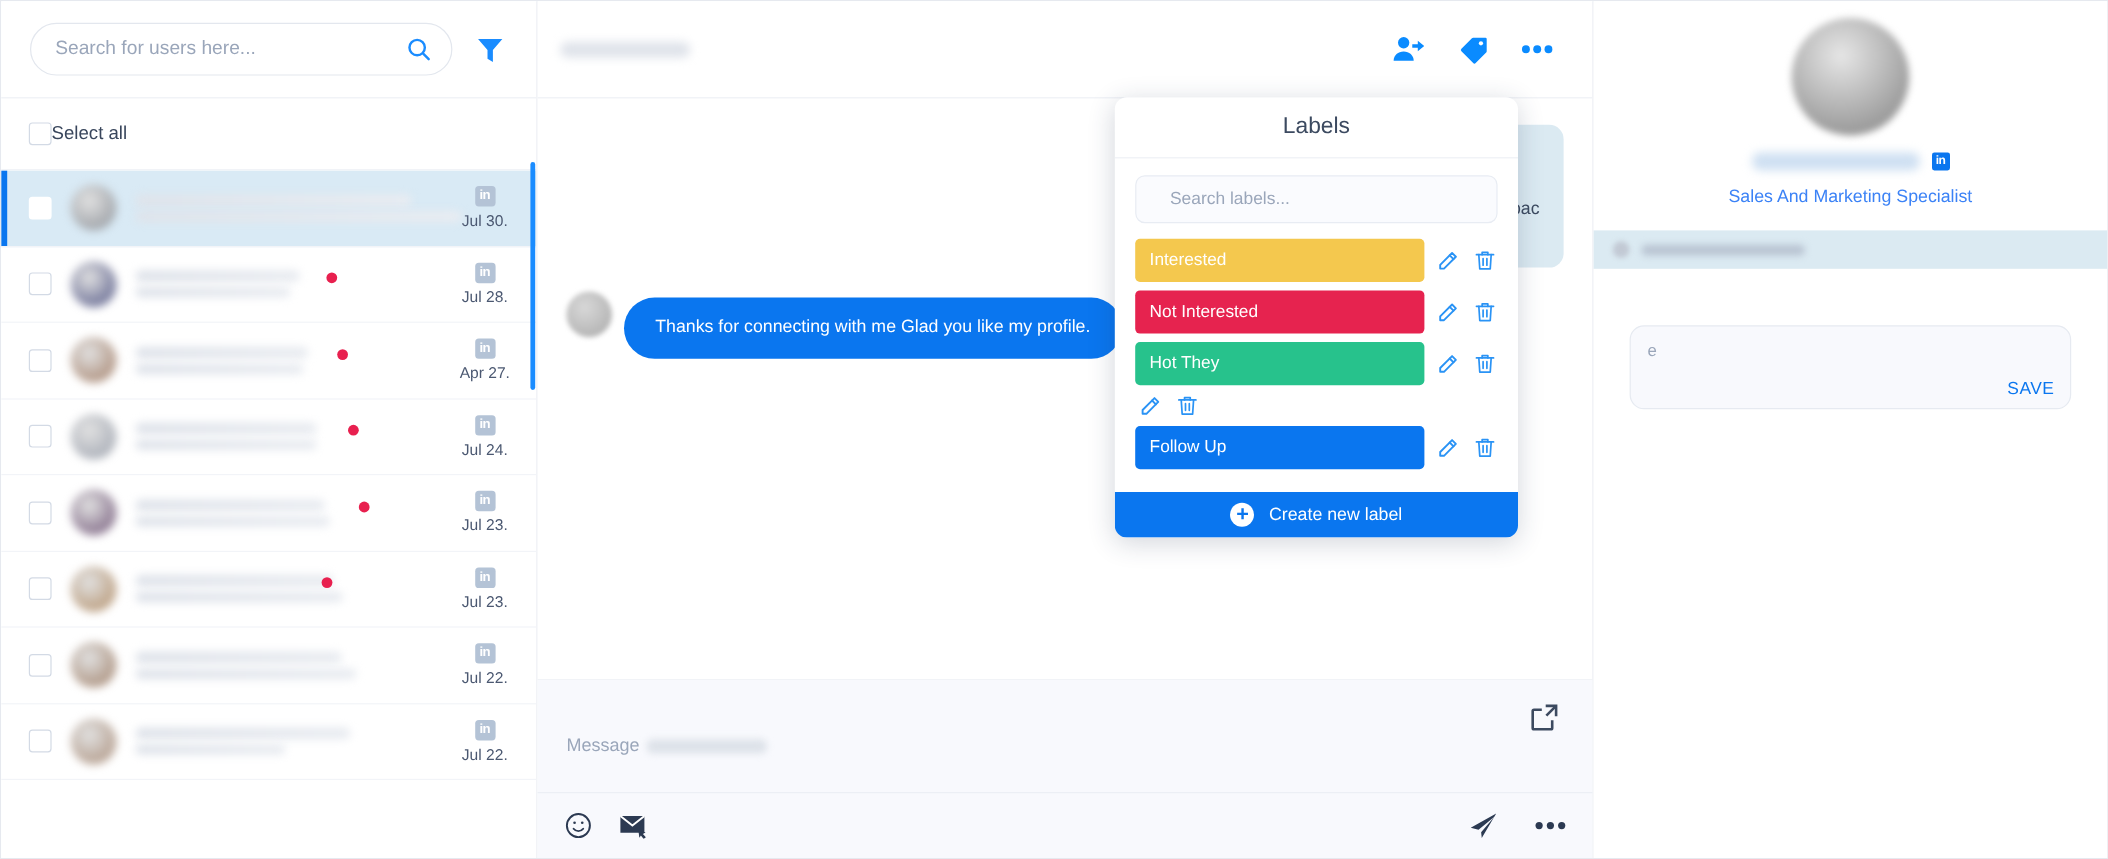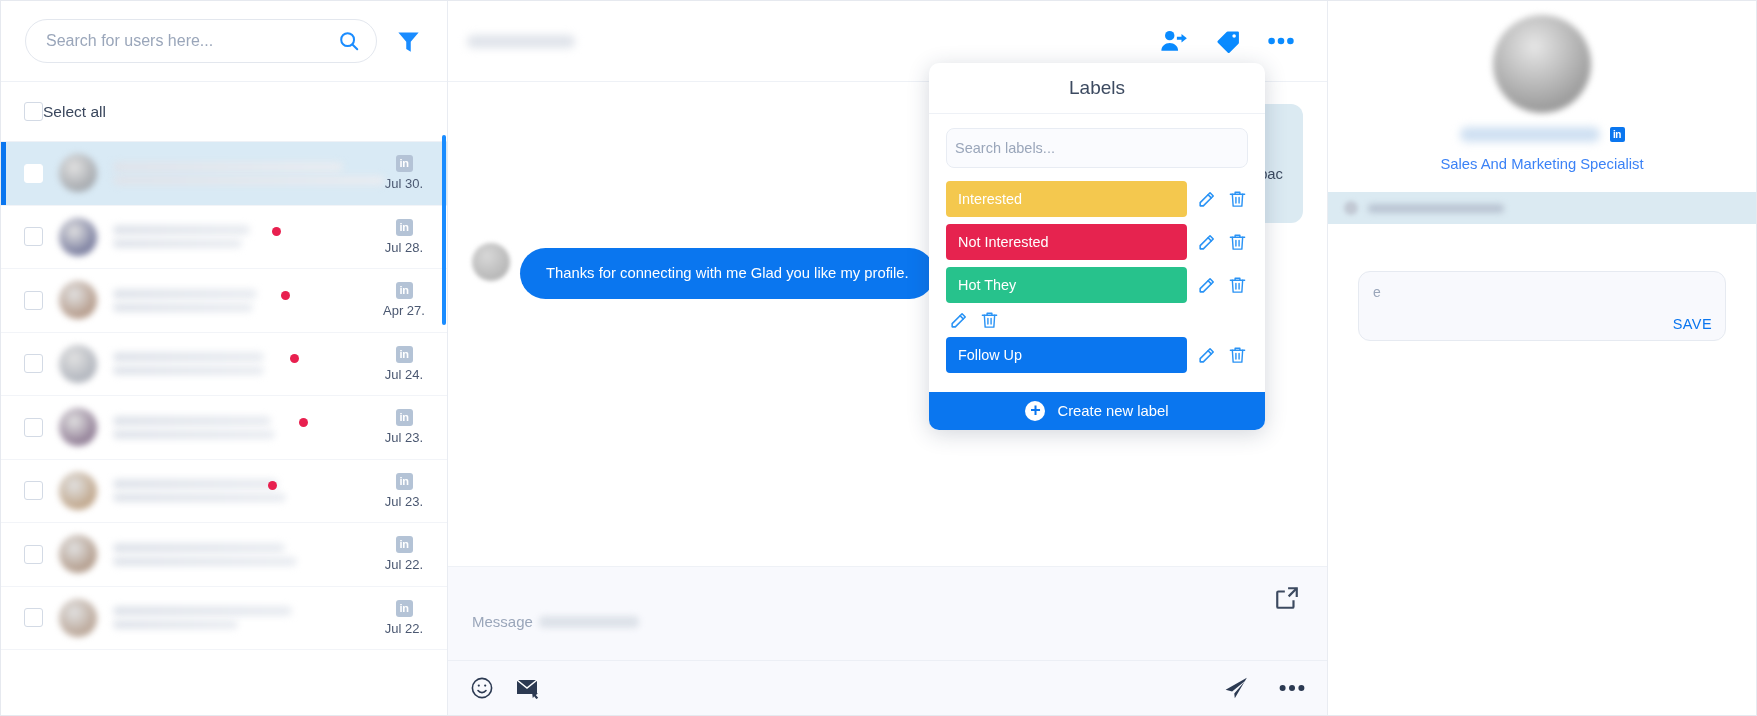--- a/index.html
+++ b/index.html
@@ -308,42 +308,42 @@
   .note-ph { font-size: 14px; color: #9aa6ba; }
   .save-btn {
     position: absolute; right: 13px; bottom: 8px;
     font-size: 14.5px; color: #0a76ef; font-weight: 500;
     cursor: pointer; letter-spacing: 0.4px;
   }
 
   
   .labels-pop {
     position: absolute;
-    left: 928px; top: 62px;
+    left: 928px; top: 80px;
     width: 336px;
     background: #ffffff;
     border-radius: 10px;
     box-shadow: 0 4px 22px rgba(35,50,80,0.20);
     z-index: 40;
     overflow: hidden;
   }
   .labels-head {
     height: 51px;
     display: flex; align-items: center; justify-content: center;
     border-bottom: 1px solid #eef1f6;
     font-size: 19px; color: #3c4a60;
   }
   .labels-search-wrap { padding: 14px 17px 10px 17px; }
   .labels-search {
     height: 40px;
     border: 1px solid #e8ecf3;
     border-radius: 8px;
     background: #fafbfe;
     display: flex; align-items: center;
-    padding: 0 8px;
+    padding: 0 28px;
   }
   .labels-search input {
     border: none; outline: none; background: transparent;
     font-size: 14.5px; color: #6c7a91; width: 100%;
     font-family: "Liberation Sans", sans-serif;
   }
   .labels-search input::placeholder { color: #9aa6ba; }
   .label-list { padding: 3px 0 12px 0; }
   .label-row {
     display: flex; align-items: center;

